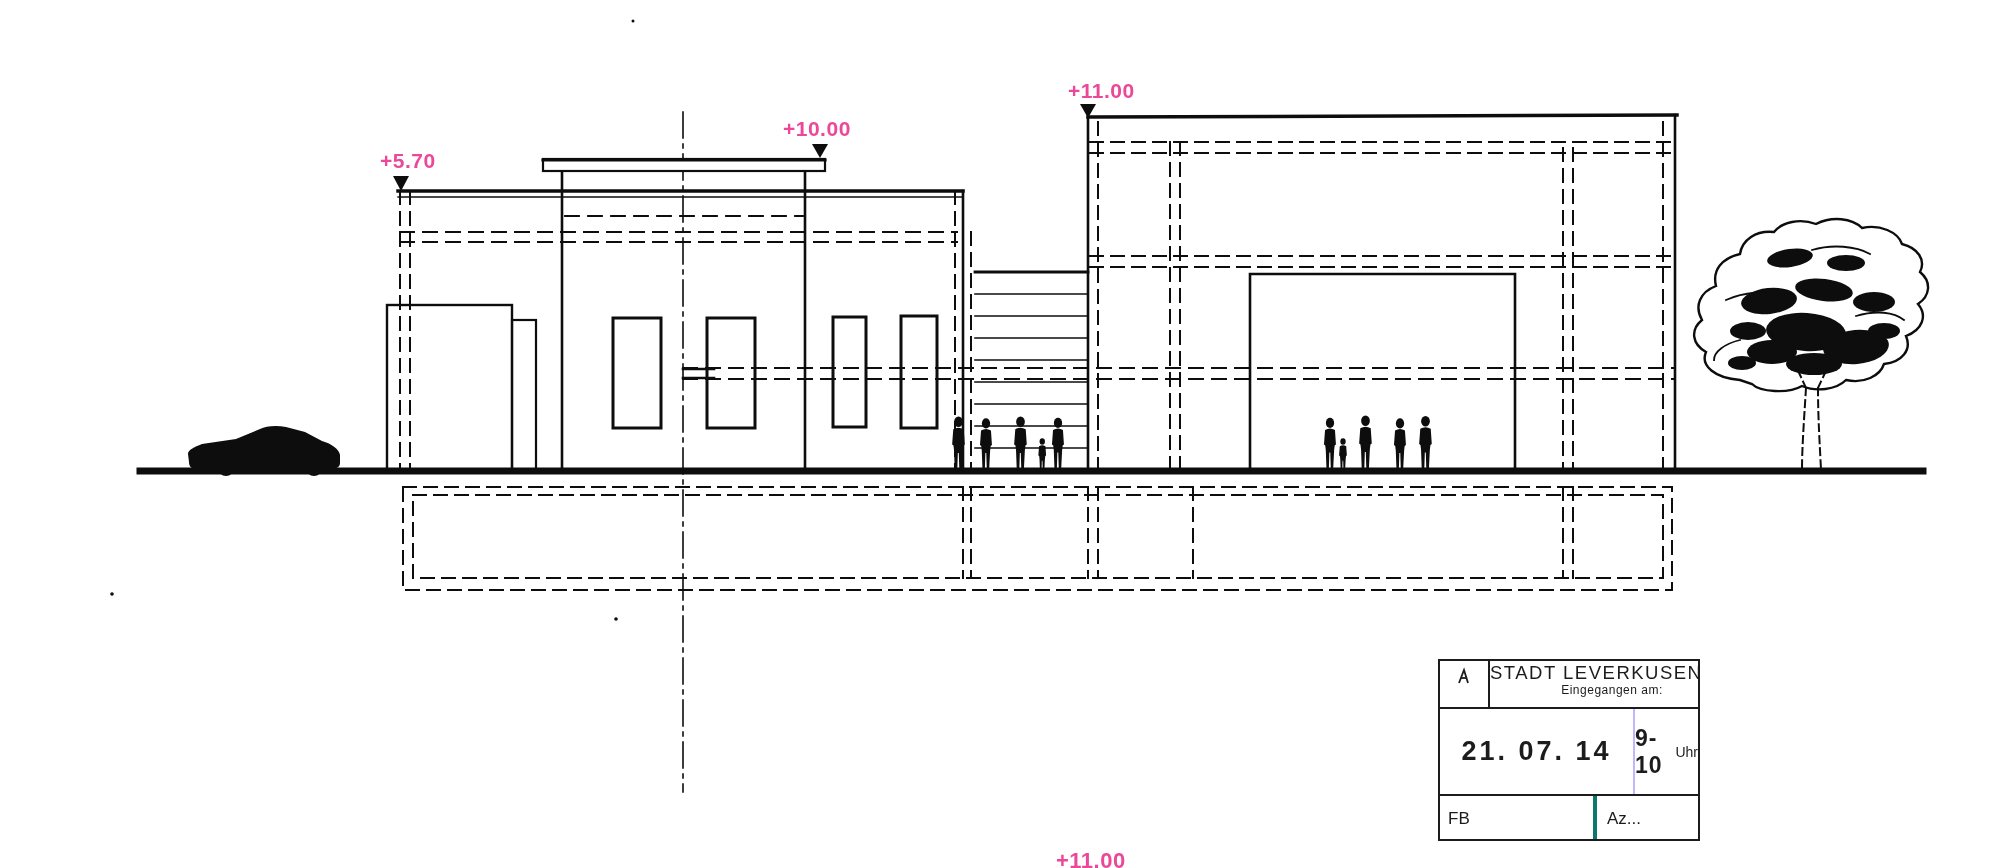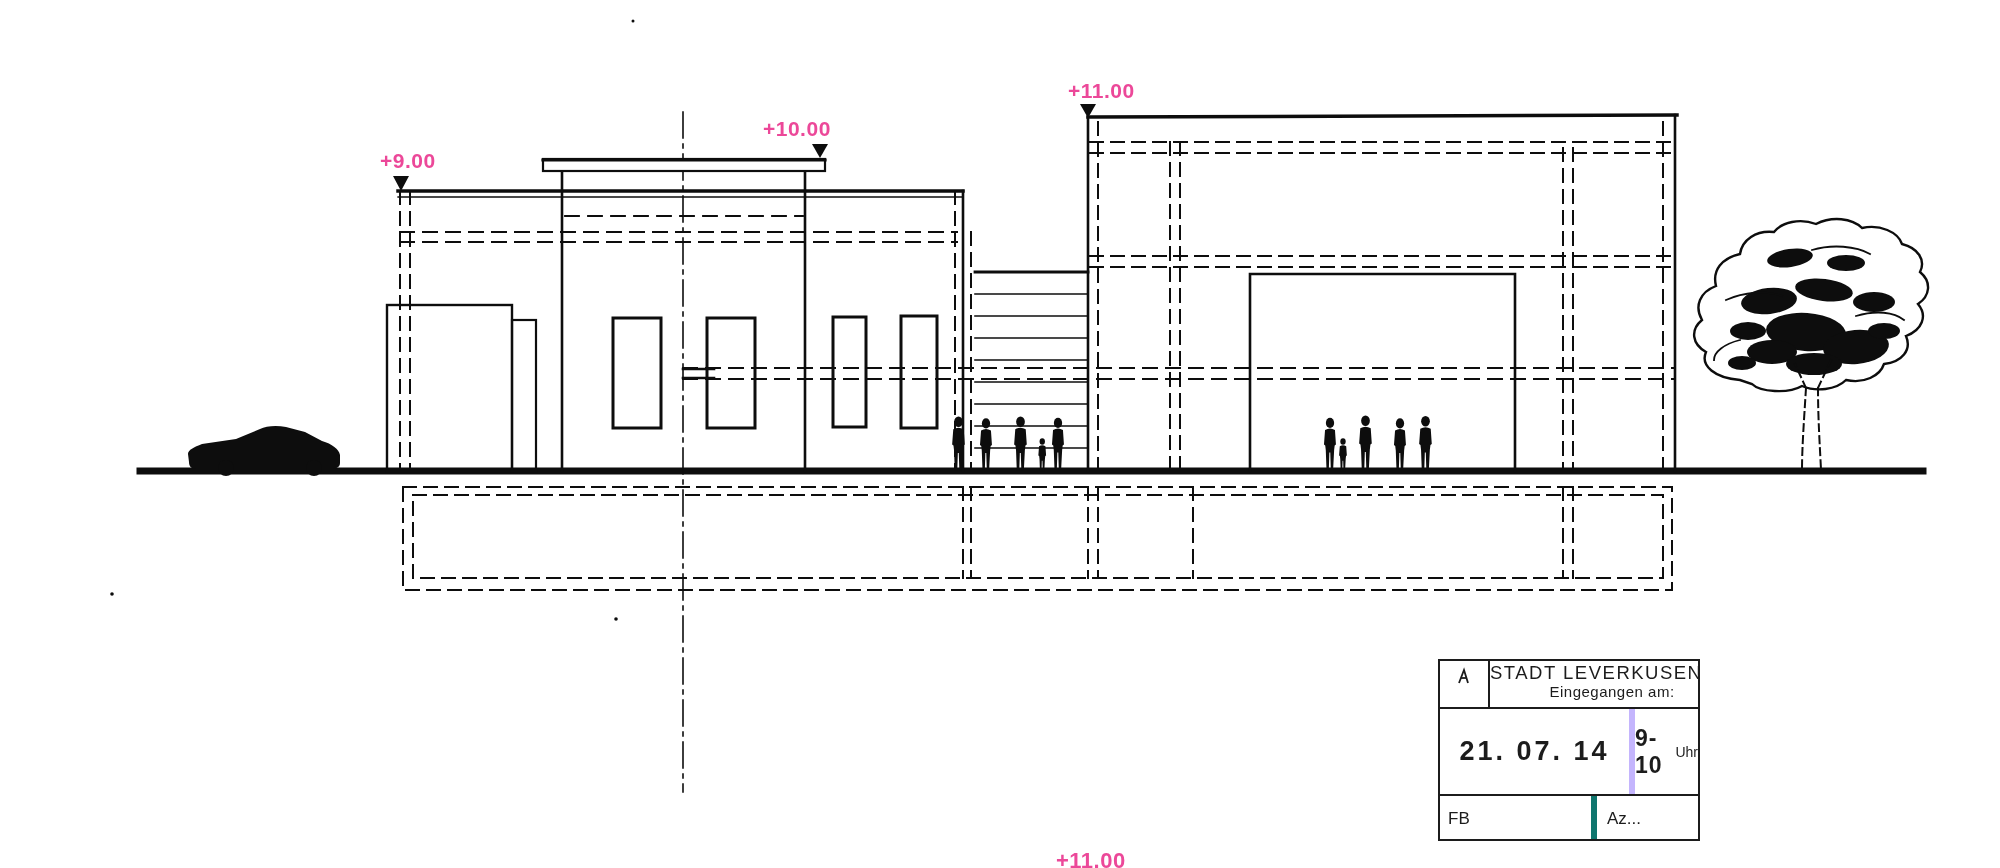--- a/index.html
+++ b/index.html
@@ -19,28 +19,28 @@
   .stamp {
     position:absolute; left:1438px; top:659px; width:262px; height:182px;
     border:2.5px solid #1c1c1c; box-sizing:border-box;
     display:flex; flex-direction:column; color:#1c1c1c;
     background:rgba(255,255,255,0);
   }
   .s-row1 { height:46px; display:flex; border-bottom:2px solid #1c1c1c; }
   .s-emblem { width:50px; border-right:2px solid #1c1c1c; display:flex; align-items:flex-start; justify-content:center; padding-top:6px; box-sizing:border-box; }
   .s-head { flex:1; text-align:center; padding-top:1px; overflow:hidden; }
   .s-title { font-size:18.5px; letter-spacing:1.5px; white-space:nowrap; }
-  .s-sub { font-size:15px; letter-spacing:0.5px; margin-top:-1px;padding-left:36px; }
+  .s-sub { font-size:12px; letter-spacing:0.5px; margin-top:-1px;padding-left:36px; }
   .s-row2 { height:85px; display:flex; border-bottom:2px solid #1c1c1c; }
-  .s-date { width:195px; border-right:6px solid #c4b5fd; display:flex; align-items:center; justify-content:center; font-size:27px; font-weight:700; letter-spacing:3px; box-sizing:border-box; }
+  .s-date { width:195px; border-right:2px solid #c4b5fd; display:flex; align-items:center; justify-content:center; font-size:27px; font-weight:700; letter-spacing:3px; box-sizing:border-box; }
   .s-time { flex:1; display:flex; align-items:center; justify-content:center; gap:2px; }
   .s-time-val { font-size:23px; font-weight:700; letter-spacing:1px; }
   .s-time-unit { font-size:14px; }
   .s-row3 { flex:1; display:flex; }
-  .s-fb { width:157px; border-right:6px solid #0f766e; font-size:17px; padding:13px 0 0 8px; box-sizing:border-box; }
+  .s-fb { width:157px; border-right:4px solid #0f766e; font-size:17px; padding:13px 0 0 8px; box-sizing:border-box; }
   .s-az { flex:1; font-size:17px; padding:13px 12px 0 10px; }
 </style>
 </head>
 <body>
 
 <div class="canvas">
 
   <svg class="drawing" width="2000" height="868" viewBox="0 0 2000 868" xmlns="http://www.w3.org/2000/svg">
     <defs>
       <symbol id="fig" viewBox="0 0 20 60">
@@ -203,22 +203,22 @@
       </g>
 
       <g fill="#0d0d0d" stroke="none">
         <circle cx="112" cy="594" r="1.8"></circle>
         <circle cx="616" cy="619" r="1.8"></circle>
         <circle cx="633" cy="21" r="1.5"></circle>
       </g>
     </g>
   </svg>
 
-  <div class="lbl" style="left:380px; top:149px;">+9.00</div>
-  <div class="lbl" style="left:763px; top:117px;">+10.00</div>
+  <div class="lbl" style="left:380px; top:149px;">+5.70</div>
+  <div class="lbl" style="left:783px; top:117px;">+10.00</div>
   <div class="lbl" style="left:1068px; top:79px;">+11.00</div>
   <div class="lbl bottom-cut" style="left:1056px; top:848px;">+11.00</div>
 
   <div class="stamp">
     <div class="s-row1">
       <div class="s-emblem">
         <svg width="16" height="20" viewBox="0 0 16 20">
           <g stroke="#1c1c1c" stroke-width="1.8" fill="none">
             <path d="M3,16 L8,3 L12,16"></path>
             <path d="M5,11 L11,11"></path>

